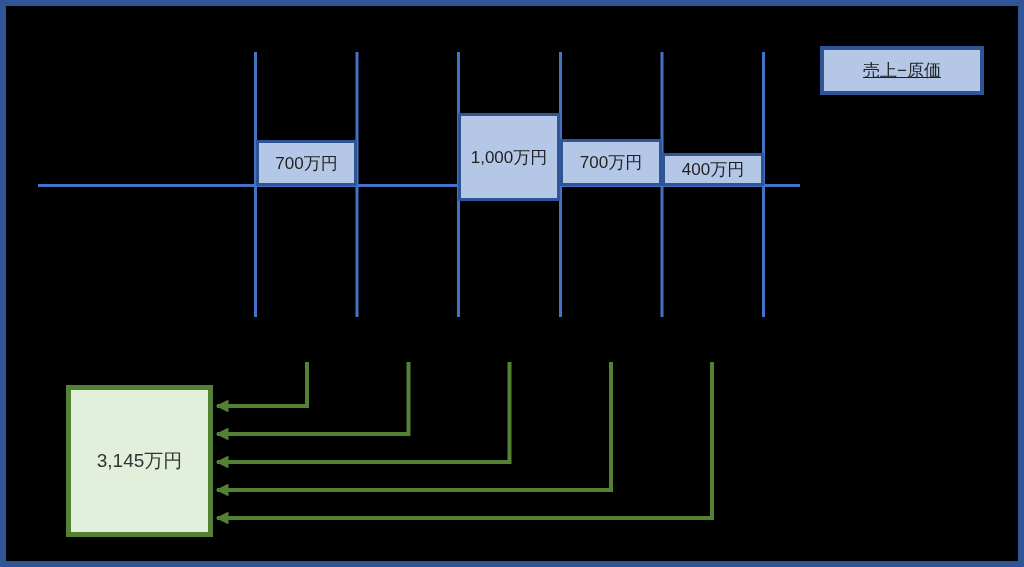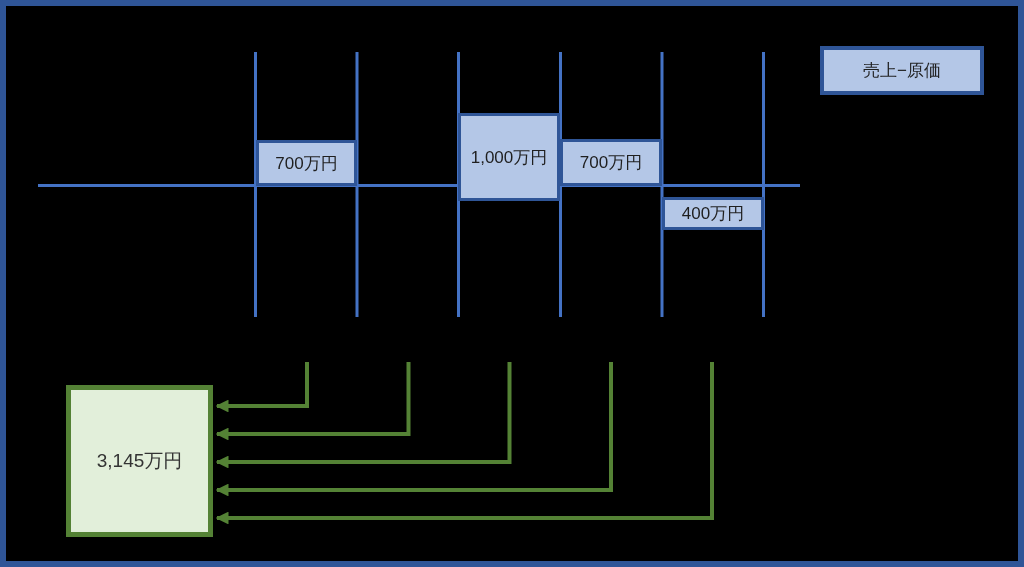--- a/index.html
+++ b/index.html
@@ -41,34 +41,35 @@
     justify-content: center;
     font-size: 17px;
     color: var(--text-dark);
     white-space: nowrap;
   }
   
   .bar-1 { left: 250px; top: 134px; width: 101px; height: 46px; }
   .bar-2 { left: 351px; top: 121px; width: 101px; height: 59px; }
   .bar-3 { left: 452px; top: 107px; width: 102px; height: 88px; }
   .bar-4 { left: 554px; top: 133px; width: 102px; height: 47px; }
-  .bar-5 { left: 656px; top: 147px; width: 102px; height: 33px; margin-top: 44px; }
+  .bar-5 { left: 656px; top: 147px; width: 102px; height: 33px; }
 
   .legend-box {
     position: absolute;
     left: 814px; top: 40px;
     width: 164px; height: 49px;
     background: var(--box-fill);
     border: 4px solid var(--box-border);
     display: flex;
     align-items: center;
     justify-content: center;
     font-size: 17px;
     color: var(--text-dark);
     white-space: nowrap;
+    text-decoration: underline;
   }
 
   .total-box {
     position: absolute;
     left: 60px; top: 379px;
     width: 147px; height: 152px;
     background: var(--green-fill);
     border: 5px solid var(--green-border);
     display: flex;
     align-items: center;

